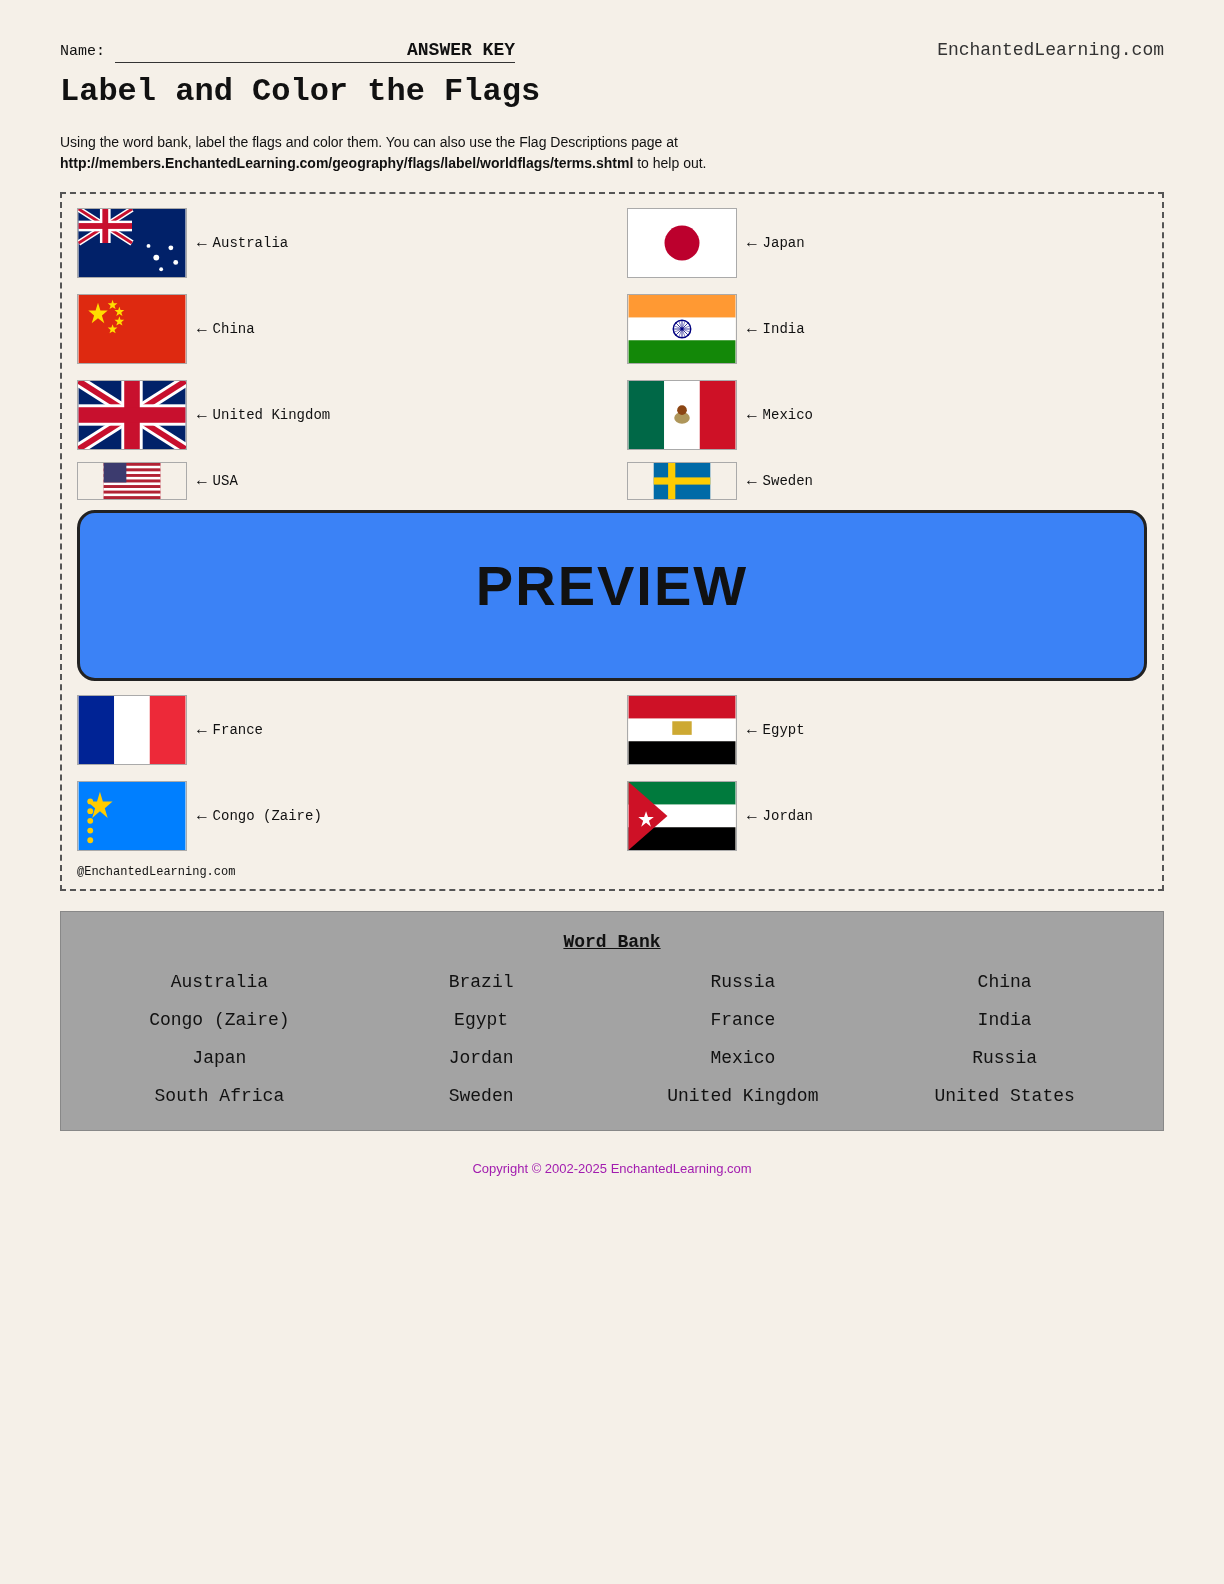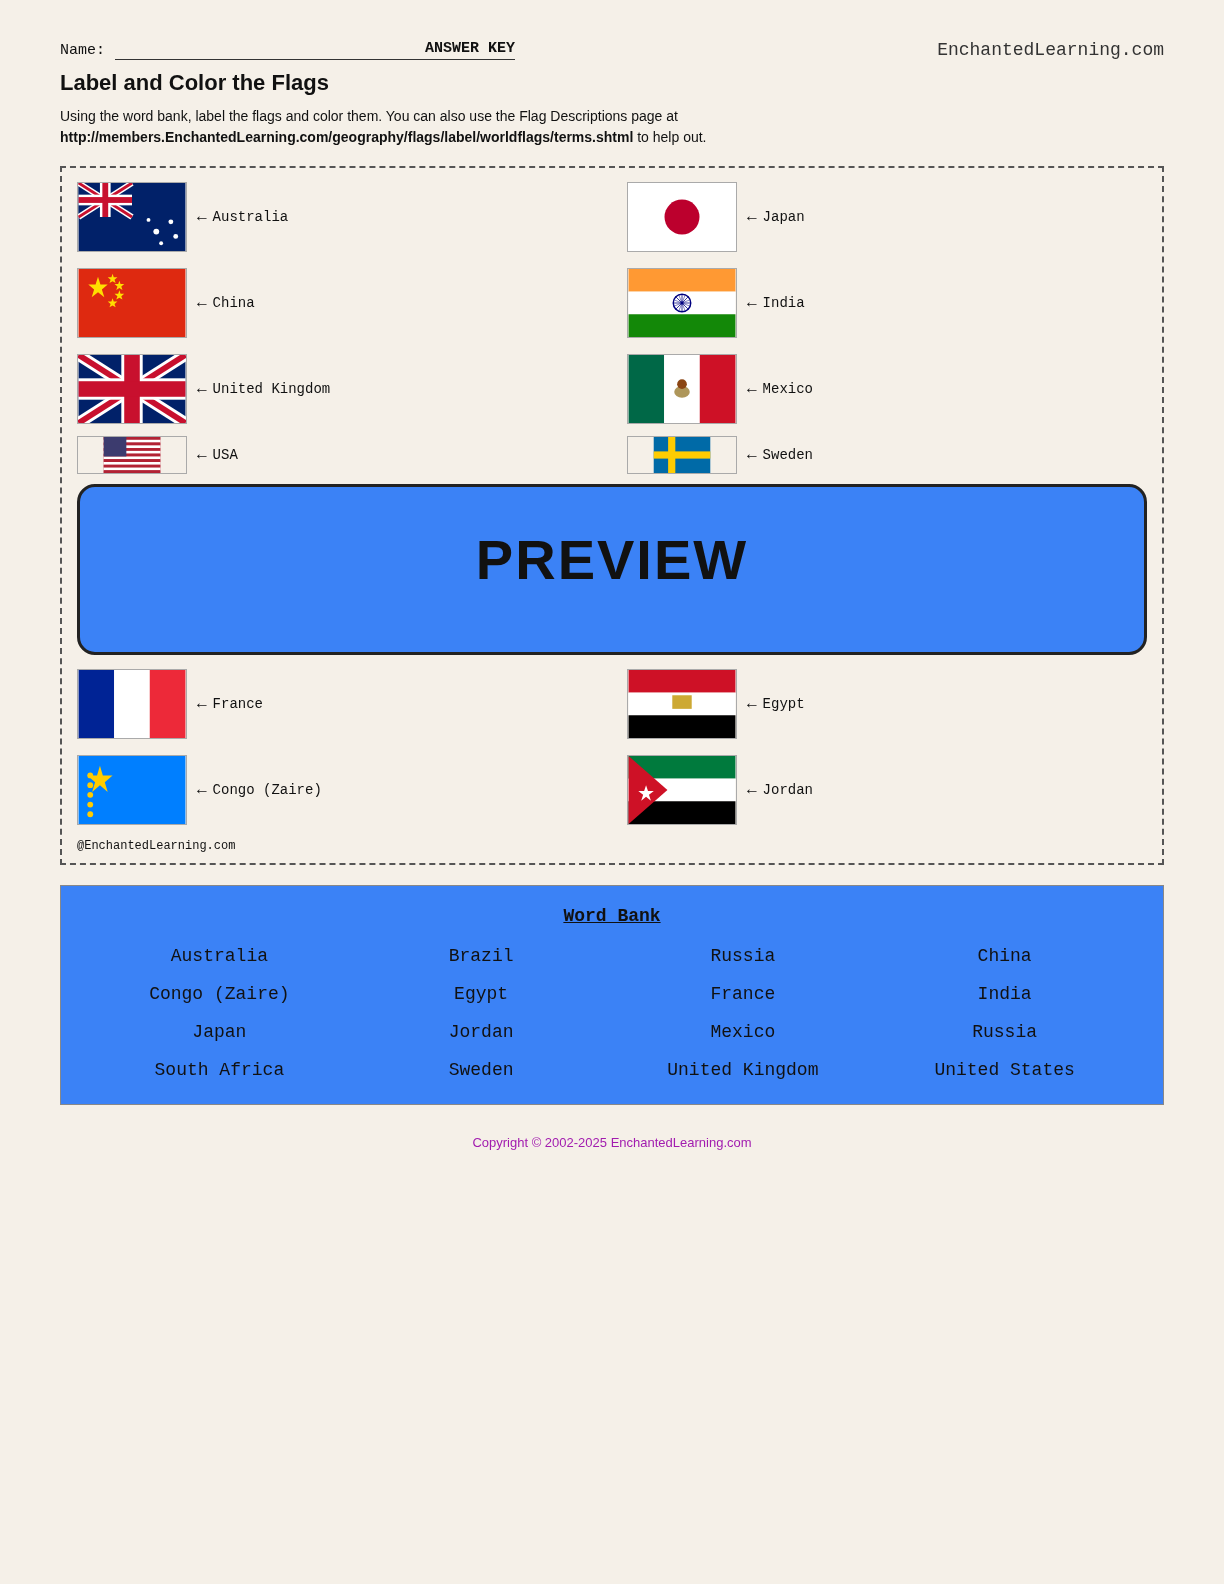--- a/index.html
+++ b/index.html
@@ -19,35 +19,35 @@
     }
     .name-line {
       font-size: 15px;
       display: flex;
       align-items: center;
       gap: 10px;
       text-align: right;
     }
     .name-label { font-size: 15px; }
     .name-value {
-      font-size: 15px;
+      font-size: 18px;
       font-weight: bold;
       border-bottom: 1px solid #333;
       min-width: 400px;
       padding-bottom: 2px;
     }
     .site-url {
       font-size: 18px;
       color: #333;
     }
     .page-title {
-      font-size: 22px;
+      font-size: 32px;
       font-weight: bold;
-      margin-bottom: 10px;
-      font-family: Liberation Sans, sans-serif;
+      margin-bottom: 22px;
+      font-family: Liberation Mono, monospace;
     }
     .instructions {
       font-size: 14px;
       margin-bottom: 18px;
       line-height: 1.5;
       font-family: Arial, sans-serif;
     }
     .instructions a, .instructions .url {
       font-weight: bold;
     }
@@ -106,21 +106,21 @@
     }
     .preview-subtitle {
       font-size: 36px;
       font-style: italic;
       font-family: Georgia, serif;
     }
 
     
     .word-bank-container {
       border: 1px solid #888;
-      background: #3b82f6;
+      background: #a3a3a3;
       padding: 20px 30px;
       margin-top: 20px;
     }
     .word-bank-title {
       text-align: center;
       font-size: 18px;
       font-weight: bold;
       text-decoration: underline;
       margin-bottom: 16px;
       font-family: 'Courier New', monospace;

